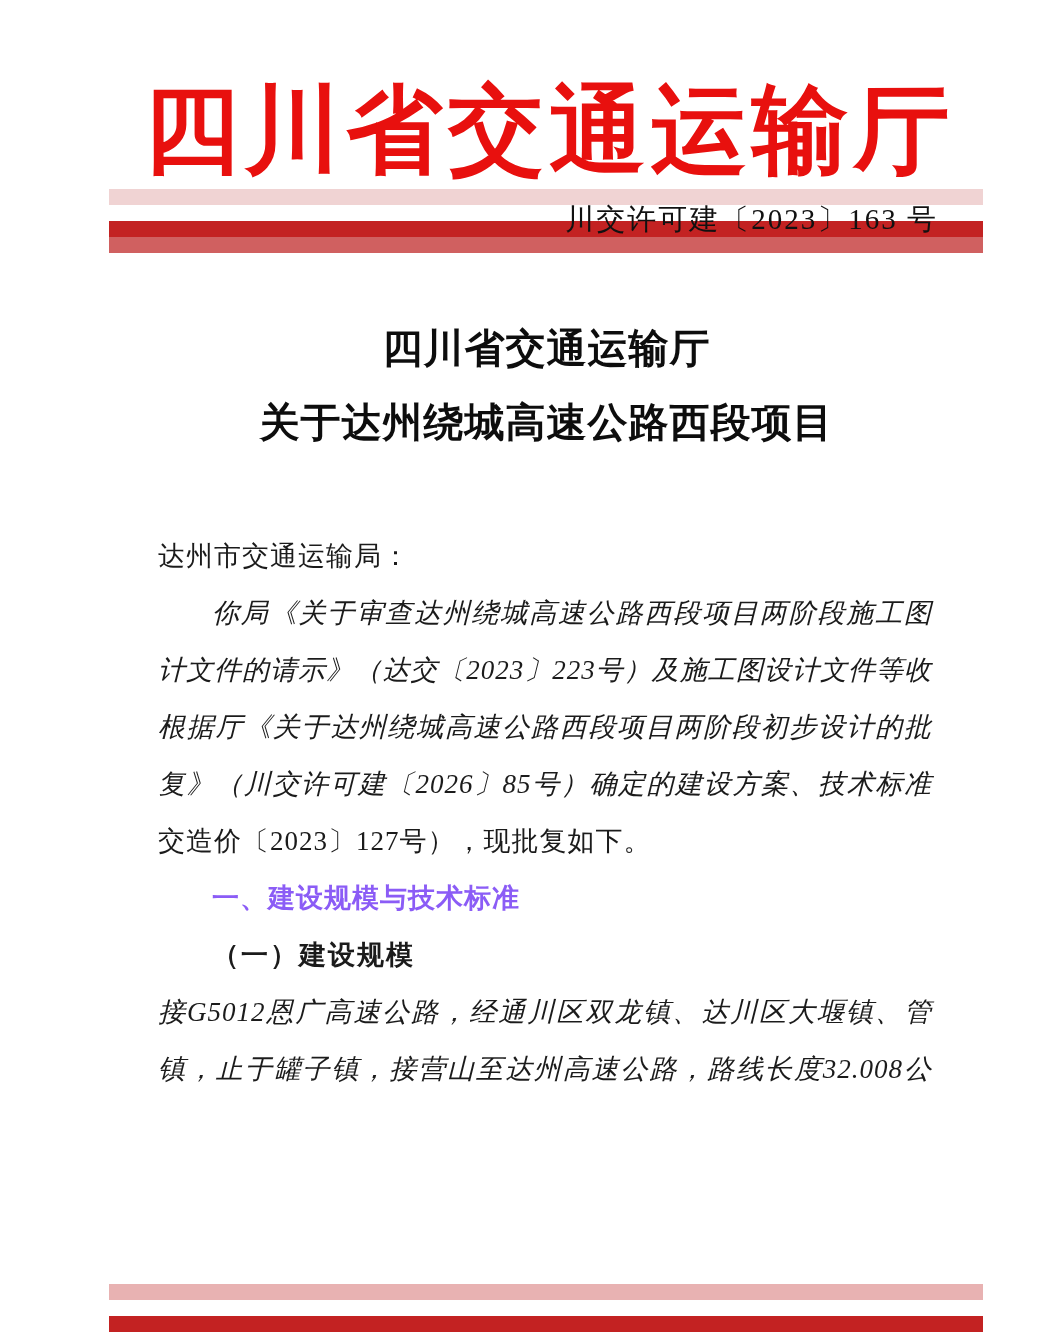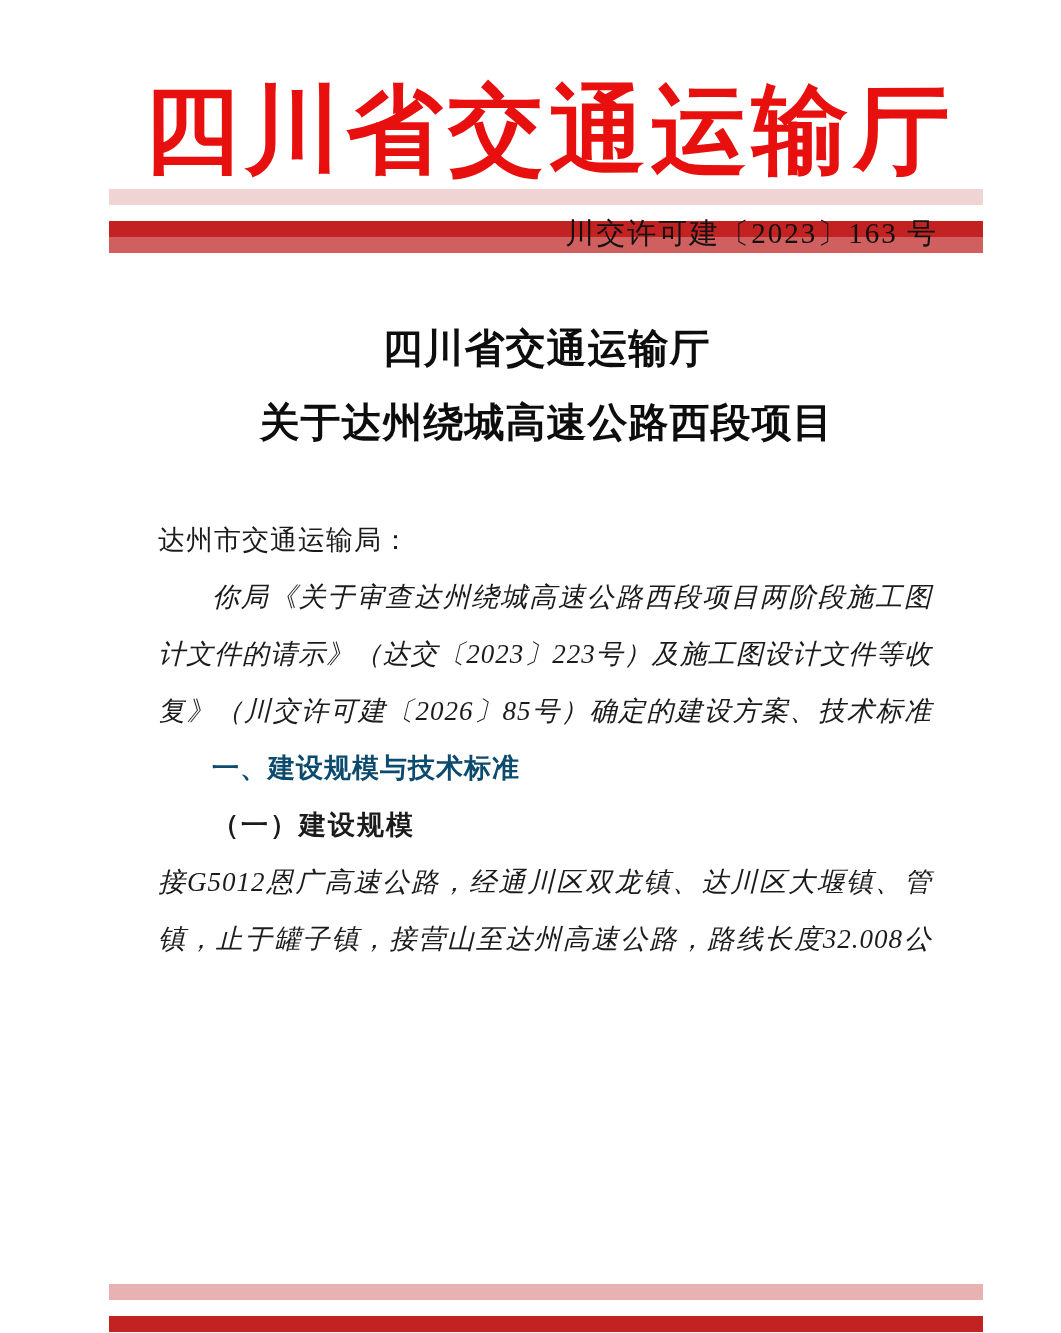--- a/index.html
+++ b/index.html
@@ -39,21 +39,21 @@
     width: 890px;
   }
   .header-rule .pale  { height: 2px; background: #f0d3d3; }
   .header-rule .gap1  { height: 4px; background: transparent; }
   .header-rule .thick { height: 5px; background: #c32222; }
   .header-rule .thin  { height: 3px; background: #d06060; }
 
   
   .doc-number {
     position: absolute;
-    top: 190px;
+    top: 176px;
     right: 131px;
     font-size: 29px;
     letter-spacing: 2px;
     color: #111;
   }
 
   
   .title-block {
     position: absolute;
     top: 288px; left: 0; right: 0;
@@ -61,21 +61,21 @@
     font-size: 40px;
     font-weight: bold;
     line-height: 58px;
     letter-spacing: 1px;
     color: #0d0d0d;
   }
 
   
   .body-block {
     position: absolute;
-    top: 480px;
+    top: 496px;
     left: 126px;
     width: 806px;
     font-size: 27px;
     color: #1b1b1b;
   }
   .line {
     height: 57px;
     line-height: 57px;
     overflow: hidden;
     letter-spacing: 1px;
@@ -83,21 +83,21 @@
   .fill {
     text-align: justify;
     text-align-last: justify;
     font-style: italic;
   }
   .indent { text-indent: 2em; }
   .section-heading {
     font-family: "Liberation Sans", "DejaVu Sans", sans-serif;
     font-weight: bold;
     letter-spacing: 1px;
-    color: #0c4a6e;
+    color: #8b5cf6;
   }
   .sub-heading {
     font-style: normal;
     letter-spacing: 2px;
     font-weight: bold;
   }
 
   
   .footer-rule {
     position: absolute;
@@ -129,21 +129,23 @@
   <div class="title-block">
     <div>四川省交通运输厅</div>
     <div>关于达州绕城高速公路西段项目</div>
   </div>
 
   <div class="body-block">
     <div class="line">达州市交通运输局：</div>
 
     <div class="line fill indent">你局《关于审查达州绕城高速公路西段项目两阶段施工图设</div>
     <div class="line fill">计文件的请示》（达交〔2023〕223号）及施工图设计文件等收悉。</div>
+    <div class="line fill">根据厅《关于达州绕城高速公路西段项目两阶段初步设计的批</div>
     <div class="line fill">复》（川交许可建〔2026〕85号）确定的建设方案、技术标准和</div>
+    <div class="line">交造价〔2023〕127号），现批复如下。</div>
 
     <div class="line indent section-heading">一、建设规模与技术标准</div>
 
     <div class="line indent sub-heading">（一）建设规模</div>
 
     <div class="line fill">接G5012恩广高速公路，经通川区双龙镇、达川区大堰镇、管村</div>
     <div class="line fill">镇，止于罐子镇，接营山至达州高速公路，路线长度32.008公里，</div>
   </div>
 
   <div class="footer-rule">

